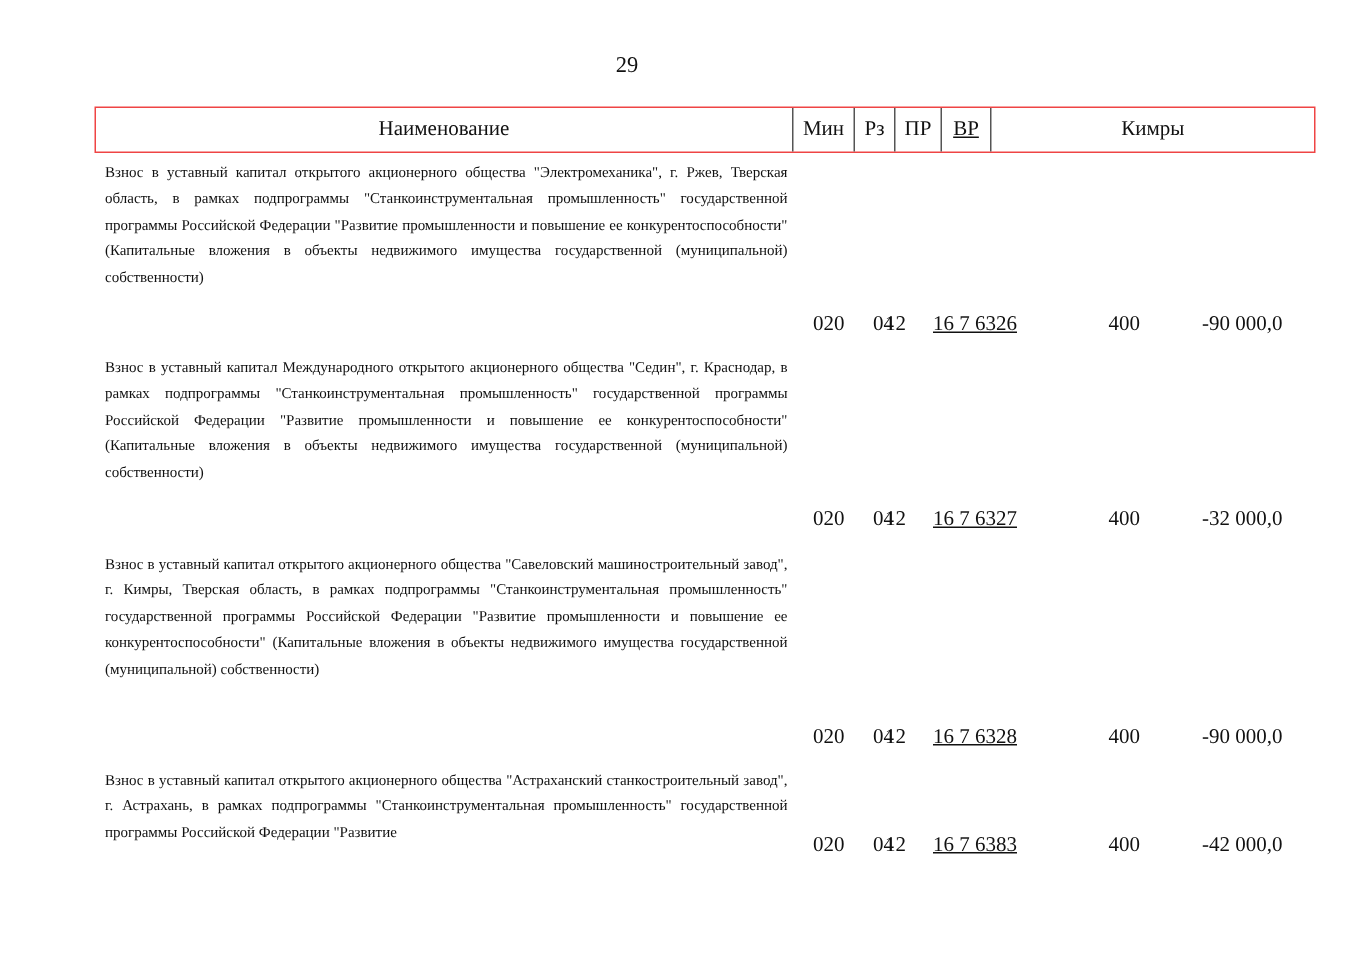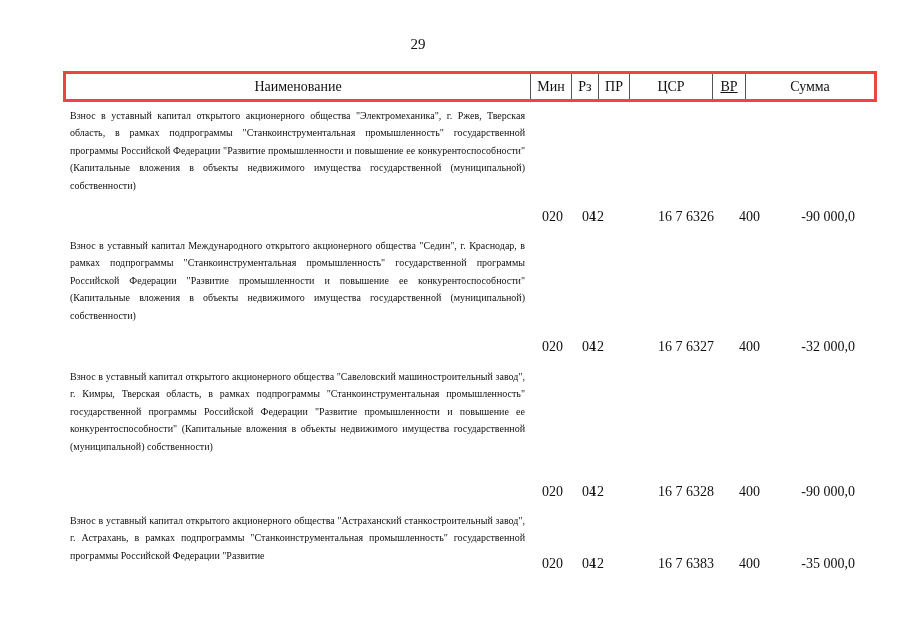--- a/index.html
+++ b/index.html
@@ -1,50 +1,49 @@
 <!DOCTYPE html>
 <html><head>
 <meta charset="utf-8">
 <style>
   html, body { margin:0; padding:0; background:#ffffff; }
   body { width:905px; height:640px; position:relative; overflow:hidden;
          font-family:"Liberation Serif", serif; color:#111; }
   .page-num { position:absolute; top:36px; left:0; width:836px; text-align:center; font-size:15px; }
   .hdr { position:absolute; top:71px; left:63px; width:814px; height:31px;
-         border:3px solid #ef4444; box-sizing:border-box; display:flex; }
+         border:1px solid #ef4444; box-sizing:border-box; display:flex; }
   .hdr > div { box-sizing:border-box; border-right:1px solid #555;
                display:flex; align-items:center; justify-content:center; font-size:14px; }
   .hdr > div:last-child { border-right:none; }
   .c-name { width:465px; }
   .c-min  { width:41px; }
   .c-rz   { width:27px; }
   .c-pr   { width:31px; }
   .c-csr  { width:83px; }
   .c-vr   { width:33px;text-decoration:underline; }
   .c-sum  { flex:1; }
   .row { position:absolute; left:70px; width:806px; }
   .row .name { width:455px; font-size:10px; line-height:17.4px; text-align:justify; text-align-last:left; }
   .row .vals { position:absolute; left:0; width:806px; font-size:14px; }
   .v { position:absolute; white-space:nowrap; }
   .v-min { left:472px; } .v-rz { left:512px; } .v-pr { left:520px; }
-  .v-csr { left:588px; } .v-vr { left:669px; } .v-sum { right:21px; }
+  .v-csr { left:552px;text-decoration:underline; } .v-vr { left:669px; } .v-sum { right:21px; }
 </style>
 </head>
 <body>
 
 <div class="page-num">29</div>
 
 <div class="hdr">
   <div class="c-name">Наименование</div>
   <div class="c-min">Мин</div>
   <div class="c-rz">Рз</div>
   <div class="c-pr">ПР</div>
-  <div class="c-csr">ЦСР</div>
   <div class="c-vr">ВР</div>
-  <div class="c-sum">Сумма</div>
+  <div class="c-sum">Кимры</div>
 </div>
 
 <div class="row" style="top:107px;">
   <div class="name">Взнос в уставный капитал открытого акционерного общества "Электромеханика", г. Ржев, Тверская область, в рамках подпрограммы "Станкоинструментальная промышленность" государственной программы Российской Федерации "Развитие промышленности и повышение ее конкурентоспособности" (Капитальные вложения в объекты недвижимого имущества государственной (муниципальной) собственности)</div>
   <div class="vals" style="top:102px;">
     <span class="v v-min">020</span>
     <span class="v v-rz">04</span>
     <span class="v v-pr">12</span>
     <span class="v v-csr">16 7 6326</span>
     <span class="v v-vr">400</span>
@@ -77,15 +76,15 @@
 </div>
 
 <div class="row" style="top:512px;">
   <div class="name">Взнос в уставный капитал открытого акционерного общества "Астраханский станкостроительный завод", г. Астрахань, в рамках подпрограммы "Станкоинструментальная промышленность" государственной программы Российской Федерации "Развитие</div>
   <div class="vals" style="top:44px;">
     <span class="v v-min">020</span>
     <span class="v v-rz">04</span>
     <span class="v v-pr">12</span>
     <span class="v v-csr">16 7 6383</span>
     <span class="v v-vr">400</span>
-    <span class="v v-sum">-35 000,0</span>
+    <span class="v v-sum">-42 000,0</span>
   </div>
 </div>
 
 </body></html>

